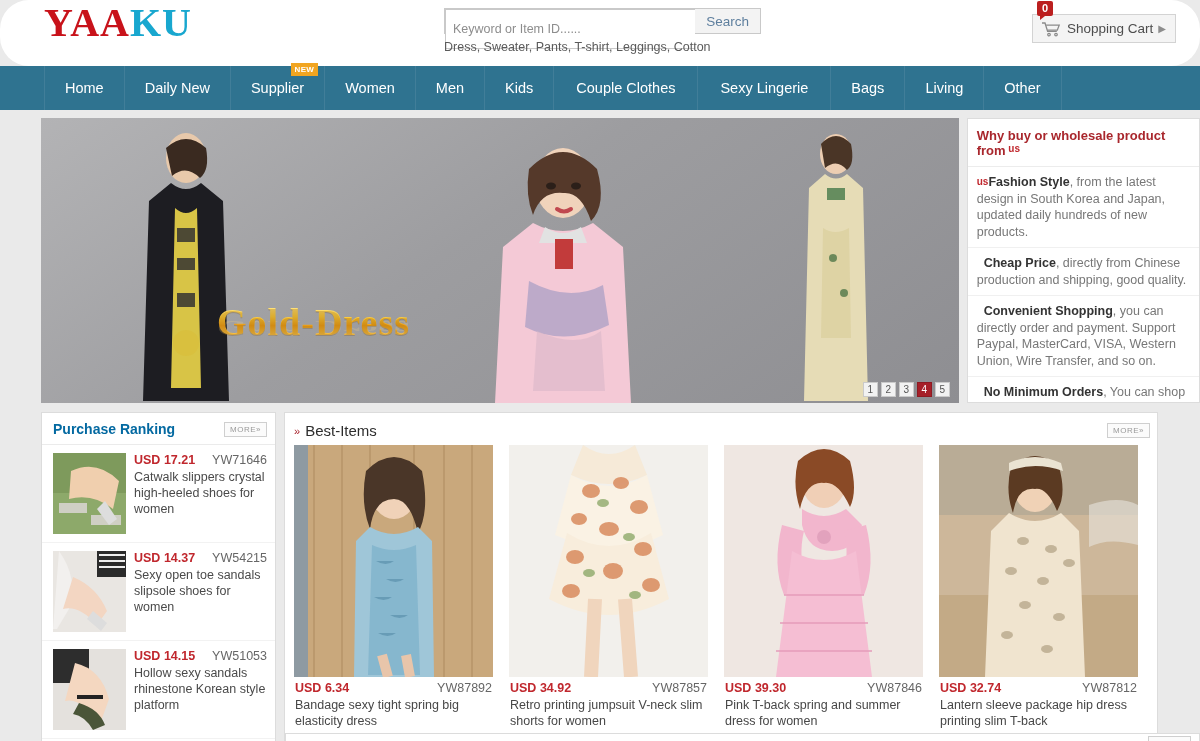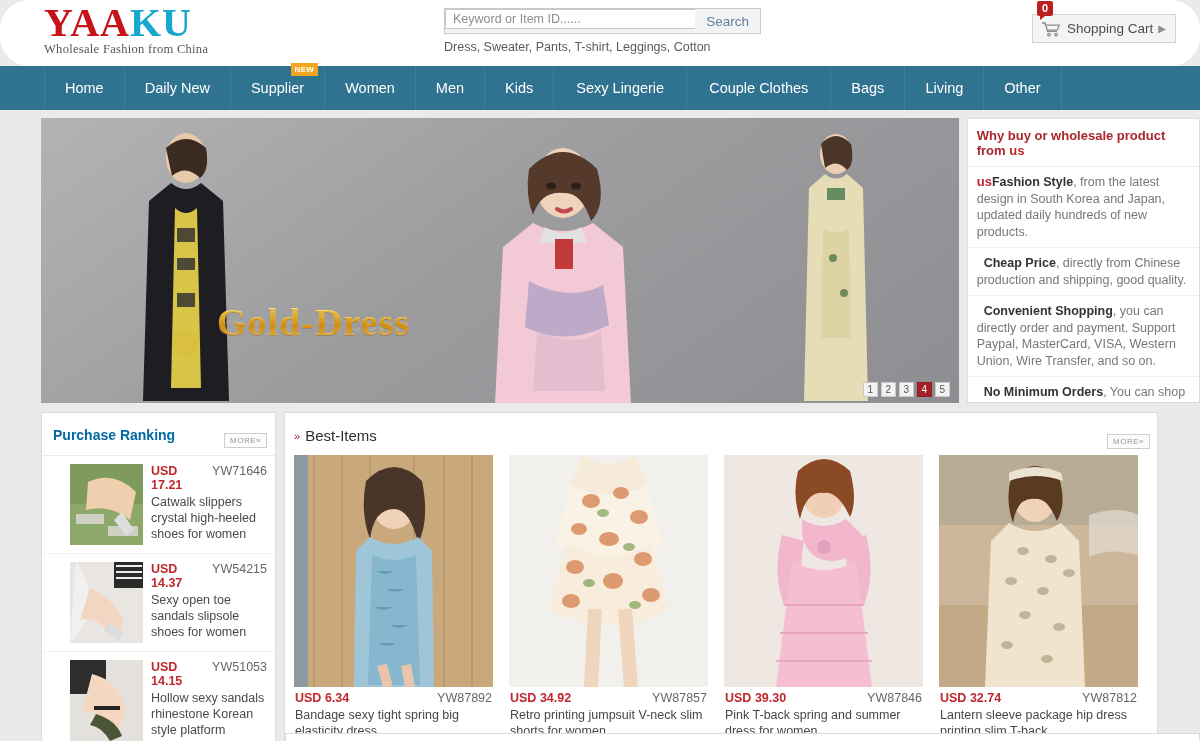--- a/index.html
+++ b/index.html
@@ -20,21 +20,21 @@
   .logo-wrap { position: absolute; left: 44px; top: 2px; width: 260px; }
   .logo-text { font-family: "Liberation Serif", serif; font-size: 40px; font-weight: bold; letter-spacing: 1px; line-height: 42px; }
   .logo-a { color: #c8121a; }
   .logo-b { color: #18a7cf; }
   .logo-tag { font-family: "Liberation Serif", serif; font-size: 12.5px; color: #555; letter-spacing: 0.3px; margin-top: -2px; }
 
   .search-zone { position: absolute; left: 444px; top: 8px; width: 320px; }
   .search-box { display: flex; align-items: stretch; border: 1px solid #c9c9c9; background: #f3f3f3; height: 26px; width: 317px; }
   .search-input {
     flex: 1; border: 1px solid #c9c9c9; border-right: none; background: #fff;
-    font-size: 12.5px; color: #4d7c0f; padding: 0 7px; height: 20px; margin: 0; outline: none;
+    font-size: 12.5px; color: #4d7c0f; padding: 0 7px; height: 40px; margin: 0; outline: none;
     font-family: "Liberation Sans", sans-serif;
   }
   .search-input::placeholder { color: #8d8d8d; }
   .search-btn {
     background: #f3f3f3; border: none; color: #5e7f9e; font-size: 13.5px;
     padding: 0 11px; cursor: pointer; font-family: "Liberation Sans", sans-serif;
   }
   .search-keywords { font-size: 12.5px; color: #5a5a5a; margin-top: 6px; }
 
   .cart-wrap { position: absolute; right: 24px; top: 14px; }
@@ -108,39 +108,39 @@
   .why-panel {
     margin-left: 8px; width: 248px; height: 285px; background: #fff;
     border: 1px solid #dcdcdc; overflow: hidden;
   }
   .why-title {
     color: #a9272d; font-weight: bold; font-size: 13px; padding: 9px 8px 8px 9px;
     border-bottom: 1px solid #ececec;
   }
   .why-item { font-size: 12.5px; color: #777; line-height: 16.5px; padding: 7px 9px 7px 9px; border-bottom: 1px solid #f0f0f0; }
   .why-item b { color: #333; }
-  .why-us { color: #c0272d; font-size: 13px; font-weight: bold; vertical-align: top; }
+  .why-us { color: #c0272d; font-size: 10px; font-weight: bold; vertical-align: top; }
 
   
   .lower-row { display: flex; padding-top: 6px; }
   .ranking-panel {
     margin-left: 41px; width: 235px; background: #fff; border: 1px solid #dcdcdc;
     height: 330px; overflow: hidden;
   }
   .panel-head {
     display: flex; align-items: center; justify-content: space-between;
     padding: 8px 8px 7px 11px; border-bottom: 1px solid #ebebeb;
   }
   .panel-title { font-size: 14px; font-weight: bold; color: #0369a1; }
   .more-btn {
     border: 1px solid #cfcfcf; background: #fbfbfb; font-size: 8px; color: #9a9a9a;
     padding: 2px 5px 2px; letter-spacing: 0.5px; font-family: "Liberation Sans", sans-serif;
-    cursor: pointer; line-height: 9px; margin-top: 12px;
-  }
-  .rank-item { display: flex; padding: 8px 8px 8px 28px; border-bottom: 1px solid #f2f2f2; }
+    cursor: pointer; line-height: 9px;
+  }
+  .rank-item { display: flex; padding: 8px 8px 8px 11px; border-bottom: 1px solid #f2f2f2; }
   .rank-thumb { width: 73px; height: 81px; flex: none; margin-right: 8px; overflow: hidden; background: #ddd; }
   .rank-info { flex: 1; min-width: 0; }
   .rank-priceline { display: flex; justify-content: space-between; align-items: baseline; }
   .price { color: #c0272d; font-size: 12.5px; font-weight: bold; }
   .sku { color: #666; font-size: 12.5px; }
   .rank-name { font-size: 12.5px; color: #4a4a4a; line-height: 16px; margin-top: 2px; }
 
   .best-panel {
     margin-left: 8px; width: 874px; background: #fff; border: 1px solid #dcdcdc;
     height: 330px; overflow: hidden; position: relative;
@@ -163,21 +163,20 @@
   .next-more { position: absolute; right: 8px; top: 2px; }
 </style>
 </head>
 <body>
 
 <div class="page">
 
   <div class="header">
     <div class="logo-wrap">
       <div class="logo-text"><span class="logo-a">YAA</span><span class="logo-b">KU</span></div>
-      <div class="logo-tag">Wholesale Fashion from China</div>
     </div>
 
     <div class="search-zone">
       <div class="search-box">
         <input class="search-input" type="text" placeholder="Keyword or Item ID......" style="">
         <button class="search-btn">Search</button>
       </div>
       <div class="search-keywords">Dress, Sweater, Pants, T-shirt, Leggings, Cotton</div>
     </div>
 
@@ -213,24 +212,24 @@
       <div class="nav-item">
           <span>Women</span>
         </div>
       <div class="nav-item">
           <span>Men</span>
         </div>
       <div class="nav-item">
           <span>Kids</span>
         </div>
       <div class="nav-item wide">
+          <span>Couple Clothes</span>
+        </div>
+      <div class="nav-item wide">
           <span>Sexy Lingerie</span>
-        </div>
-      <div class="nav-item wide">
-          <span>Couple Clothes</span>
         </div>
       <div class="nav-item">
           <span>Bags</span>
         </div>
       <div class="nav-item">
           <span>Living</span>
         </div>
       <div class="nav-item">
           <span>Other</span>
         </div>

